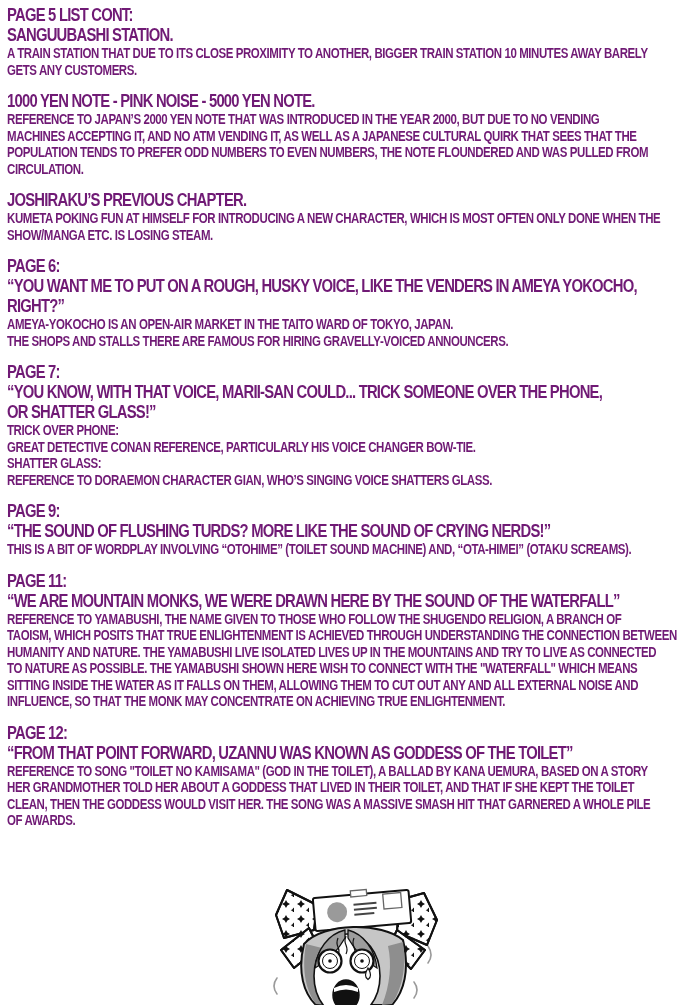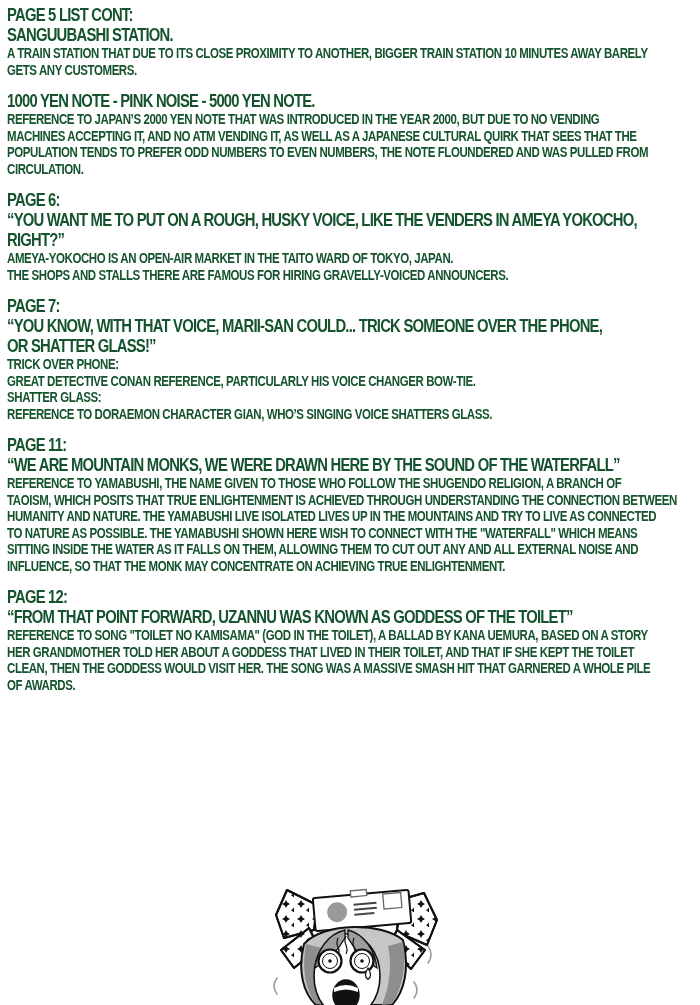--- a/index.html
+++ b/index.html
@@ -3,21 +3,21 @@
 <meta charset="utf-8">
 <style>
   html, body { margin: 0; padding: 0; background: #888; }
   #page {
     position: relative;
     width: 700px;
     height: 1005px;
     background: #ffffff;
     overflow: hidden;
     font-family: "Liberation Sans", sans-serif;
-    color: #14532d;
+    color: #701a75;
   }
   #notes {
     position: absolute;
     top: 5px;
     left: 7px;
     right: 0;
   }
   .section { margin-bottom: 13px; }
   .line {
     font-weight: 700;
@@ -57,34 +57,44 @@
         <div class="line body">GETS ANY CUSTOMERS.</div>
       </div>
       <div class="section">
         <div class="line heading">1000 YEN NOTE - PINK NOISE - 5000 YEN NOTE.</div>
         <div class="line body">REFERENCE TO JAPAN’S 2000 YEN NOTE THAT WAS INTRODUCED IN THE YEAR 2000, BUT DUE TO NO VENDING</div>
         <div class="line body">MACHINES ACCEPTING IT, AND NO ATM VENDING IT, AS WELL AS A JAPANESE CULTURAL QUIRK THAT SEES THAT THE</div>
         <div class="line body">POPULATION TENDS TO PREFER ODD NUMBERS TO EVEN NUMBERS, THE NOTE FLOUNDERED AND WAS PULLED FROM</div>
         <div class="line body">CIRCULATION.</div>
       </div>
       <div class="section">
+        <div class="line heading">JOSHIRAKU’S PREVIOUS CHAPTER.</div>
+        <div class="line body">KUMETA POKING FUN AT HIMSELF FOR INTRODUCING A NEW CHARACTER, WHICH IS MOST OFTEN ONLY DONE WHEN THE</div>
+        <div class="line body">SHOW/MANGA ETC. IS LOSING STEAM.</div>
+      </div>
+      <div class="section">
         <div class="line heading">PAGE 6:</div>
         <div class="line heading">“YOU WANT ME TO PUT ON A ROUGH, HUSKY VOICE, LIKE THE VENDERS IN AMEYA YOKOCHO,</div>
         <div class="line heading">RIGHT?”</div>
         <div class="line body">AMEYA-YOKOCHO IS AN OPEN-AIR MARKET IN THE TAITO WARD OF TOKYO, JAPAN.</div>
         <div class="line body">THE SHOPS AND STALLS THERE ARE FAMOUS FOR HIRING GRAVELLY-VOICED ANNOUNCERS.</div>
       </div>
       <div class="section">
         <div class="line heading">PAGE 7:</div>
         <div class="line heading">“YOU KNOW, WITH THAT VOICE, MARII-SAN COULD... TRICK SOMEONE OVER THE PHONE,</div>
         <div class="line heading">OR SHATTER GLASS!”</div>
         <div class="line body">TRICK OVER PHONE:</div>
         <div class="line body">GREAT DETECTIVE CONAN REFERENCE, PARTICULARLY HIS VOICE CHANGER BOW-TIE.</div>
         <div class="line body">SHATTER GLASS:</div>
         <div class="line body">REFERENCE TO DORAEMON CHARACTER GIAN, WHO’S SINGING VOICE SHATTERS GLASS.</div>
+      </div>
+      <div class="section">
+        <div class="line heading">PAGE 9:</div>
+        <div class="line heading">“THE SOUND OF FLUSHING TURDS? MORE LIKE THE SOUND OF CRYING NERDS!”</div>
+        <div class="line body">THIS IS A BIT OF WORDPLAY INVOLVING “OTOHIME” (TOILET SOUND MACHINE) AND, “OTA-HIMEI” (OTAKU SCREAMS).</div>
       </div>
       <div class="section">
         <div class="line heading">PAGE 11:</div>
         <div class="line heading">“WE ARE MOUNTAIN MONKS, WE WERE DRAWN HERE BY THE SOUND OF THE WATERFALL”</div>
         <div class="line body">REFERENCE TO YAMABUSHI, THE NAME GIVEN TO THOSE WHO FOLLOW THE SHUGENDO RELIGION, A BRANCH OF</div>
         <div class="line body">TAOISM, WHICH POSITS THAT TRUE ENLIGHTENMENT IS ACHIEVED THROUGH UNDERSTANDING THE CONNECTION BETWEEN</div>
         <div class="line body">HUMANITY AND NATURE. THE YAMABUSHI LIVE ISOLATED LIVES UP IN THE MOUNTAINS AND TRY TO LIVE AS CONNECTED</div>
         <div class="line body">TO NATURE AS POSSIBLE. THE YAMABUSHI SHOWN HERE WISH TO CONNECT WITH THE "WATERFALL" WHICH MEANS</div>
         <div class="line body">SITTING INSIDE THE WATER AS IT FALLS ON THEM, ALLOWING THEM TO CUT OUT ANY AND ALL EXTERNAL NOISE AND</div>
         <div class="line body">INFLUENCE, SO THAT THE MONK MAY CONCENTRATE ON ACHIEVING TRUE ENLIGHTENMENT.</div>

